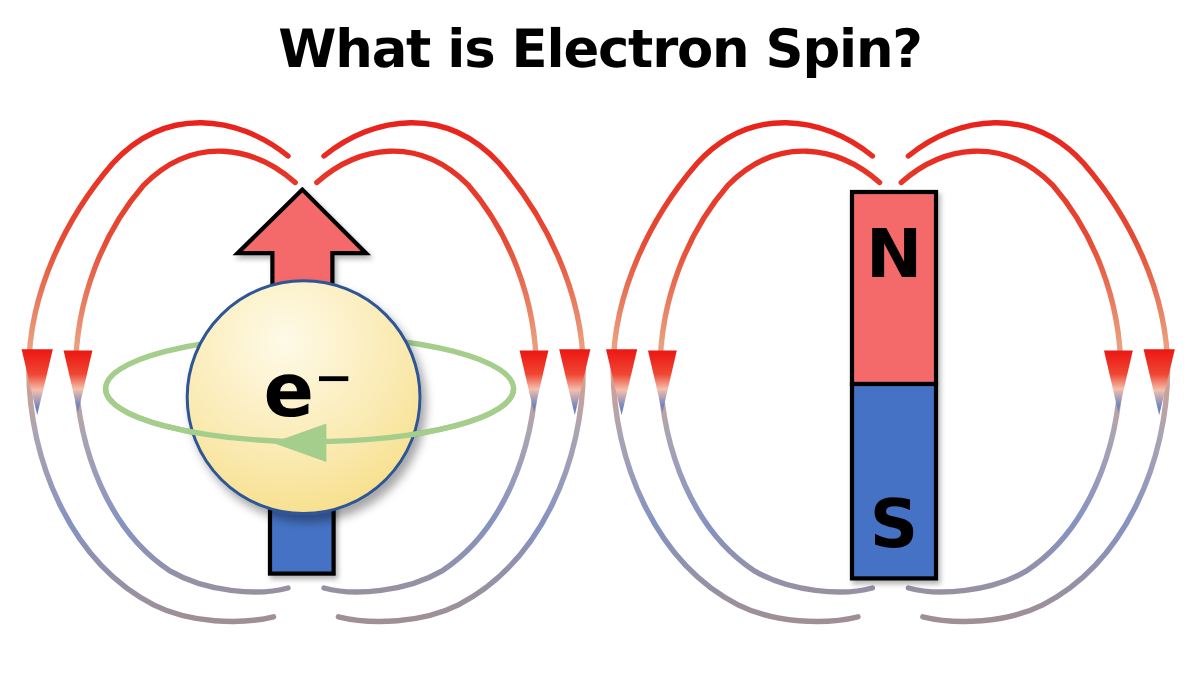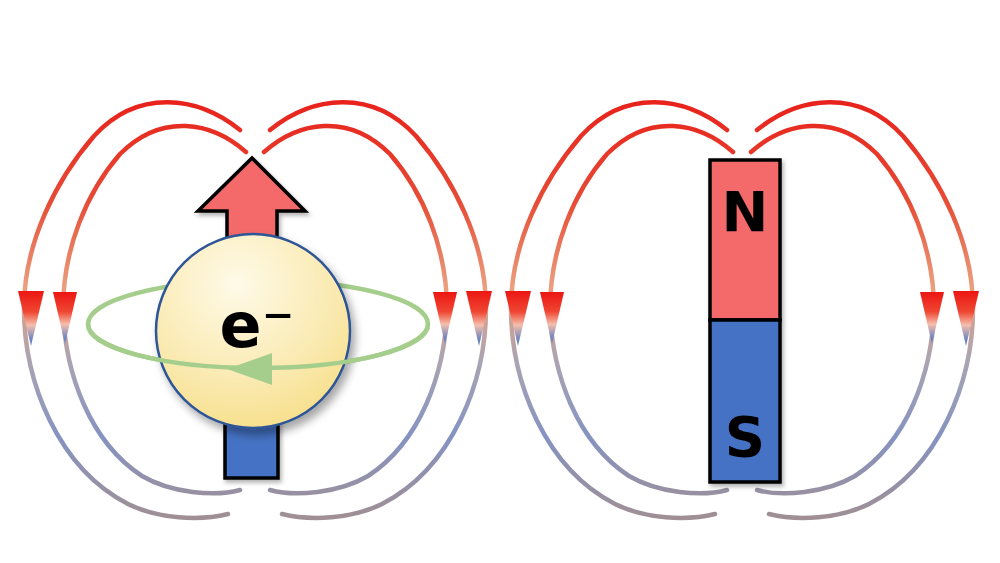--- a/index.html
+++ b/index.html
@@ -40,20 +40,21 @@
   text.pole-label, text.electron-text {
     font-family: "DejaVu Sans", sans-serif;
     font-weight: bold;
   }
 </style>
 </head>
 <body>
 
 <div class="stage">
 
+  <h1 class="title">What is Electron Spin?</h1>
 
   <svg class="diagram" viewBox="0 0 1000 563">
     <defs>
       <linearGradient id="lineGrad" gradientUnits="userSpaceOnUse" x1="0" y1="95" x2="0" y2="522">
         <stop offset="0" stop-color="#E81F1A"></stop>
         <stop offset="0.25" stop-color="#E64C35"></stop>
         <stop offset="0.45" stop-color="#EA9F7E"></stop>
         <stop offset="0.62" stop-color="#ABA4B2"></stop>
         <stop offset="0.8" stop-color="#8593C1"></stop>
         <stop offset="1" stop-color="#A18F92"></stop>

